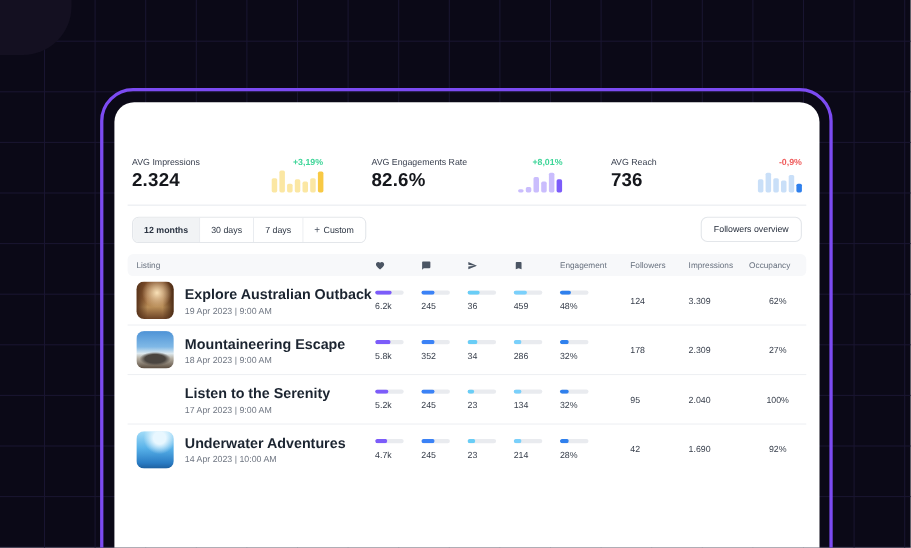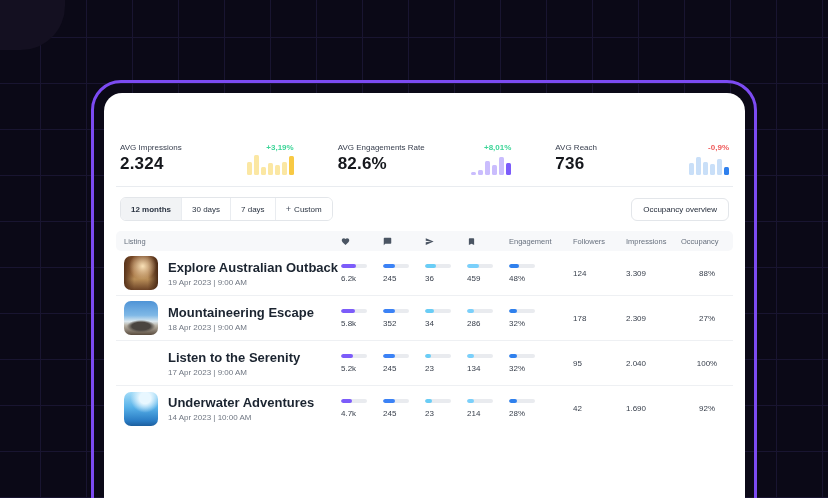--- a/index.html
+++ b/index.html
@@ -50,21 +50,21 @@
   .kpi-value { font-size:17px; font-weight:700; color:#15171c; letter-spacing:.2px; }
   .spark { display:flex; align-items:flex-end; gap:2px; height:23px; }
   .sbar { width:5px; border-radius:1.5px; }
 
   
   .section-row { display:flex; justify-content:space-between; align-items:center; margin-top:46px; padding:0 4px; }
   .section-title { font-size:10px; font-weight:700; color:#15171c; }
   .kebab { font-size:10px; color:#9aa1ad; cursor:pointer; line-height:1; padding:2px 4px; }
   .divider { border-top:1px solid #e9ecf0; margin-top:11px; }
 
-  .filter-row { display:flex; justify-content:space-between; align-items:center; margin-top:10px; padding:0 4px; }
+  .filter-row { display:flex; justify-content:space-between; align-items:flex-start; margin-top:10px; padding:0 4px; }
   .segmented { display:flex; border:1px solid #e3e6ea; border-radius:6px; overflow:hidden; background:#fff; }
   .seg-item { border:none; background:#fff; font-family:inherit; font-size:8px; color:#2b3442; padding:6px 10px; cursor:pointer; border-right:1px solid #e9ecf0; }
   .seg-item:last-child { border-right:none; }
   .seg-item.active { background:#f1f3f5; font-weight:600; }
   .seg-item .plus { font-size:9px; color:#4a5362; margin-right:1px; }
   .audience-btn { border:1px solid #e3e6ea; background:#fff; border-radius:6px; font-family:inherit; font-size:8px; color:#242c3a; padding:6px 11px; cursor:pointer; }
 
   
   .table-header { display:flex; align-items:center; height:20px; background:#f7f8fa; border-radius:5px; margin-top:10px; font-size:7.5px; color:#67707e;justify-content:center; }
   .trow { display:flex; align-items:center; height:45px; border-bottom:1px solid #eef0f3; cursor:pointer; }
@@ -171,21 +171,21 @@
 
     <div class="divider"></div>
 
     <div class="filter-row">
       <div class="segmented">
           <button class="seg-item active">12 months</button>
           <button class="seg-item">30 days</button>
           <button class="seg-item">7 days</button>
           <button class="seg-item"><span class="plus">+</span> Custom</button>
         </div>
-      <button class="audience-btn">Occupancy overview</button>
+      <button class="audience-btn">Followers overview</button>
     </div>
 
     <div class="table-header">
         <div class="col-listing th">Listing</div>
         <div class="col-m th"><span class="hicon"><svg viewBox="0 0 24 24" width="9" height="9" fill="#4b5563">
               <path d="M12 21.35l-1.45-1.32C5.4 15.36 2 12.28 2 8.5 2 5.42 4.42 3 7.5 3c1.74 0 3.41.81 4.5 2.09C13.09 3.81 14.76 3 16.5 3 19.58 3 22 5.42 22 8.5c0 3.78-3.4 6.86-8.55 11.54L12 21.35z"></path>
             </svg></span></div>
         <div class="col-m th"><span class="hicon"><svg viewBox="0 0 24 24" width="9" height="9" fill="#4b5563">
               <path d="M20 2H4a2 2 0 0 0-2 2v18l4-4h14a2 2 0 0 0 2-2V4a2 2 0 0 0-2-2z"></path>
             </svg></span></div>
@@ -234,21 +234,21 @@
             <div class="mval">459</div>
           </div>
           <div class="col-eng td">
             <div class="mbar">
               <div class="mfill" style="width:38%;background:#2f80ed"></div>
             </div>
             <div class="mval">48%</div>
           </div>
           <div class="col-f td">124</div>
           <div class="col-imp td">3.309</div>
-          <div class="col-occ td">88%</div>
+          <div class="col-occ td">62%</div>
         </div>
         <div class="trow">
           <div class="col-listing td listing-cell">
             <div class="thumb thumb-mountain"></div>
             <div class="ltext">
               <div class="ltitle">Mountaineering Escape</div>
               <div class="ldate">18 Apr 2023 | 9:00 AM</div>
             </div>
           </div>
           <div class="col-m td">

